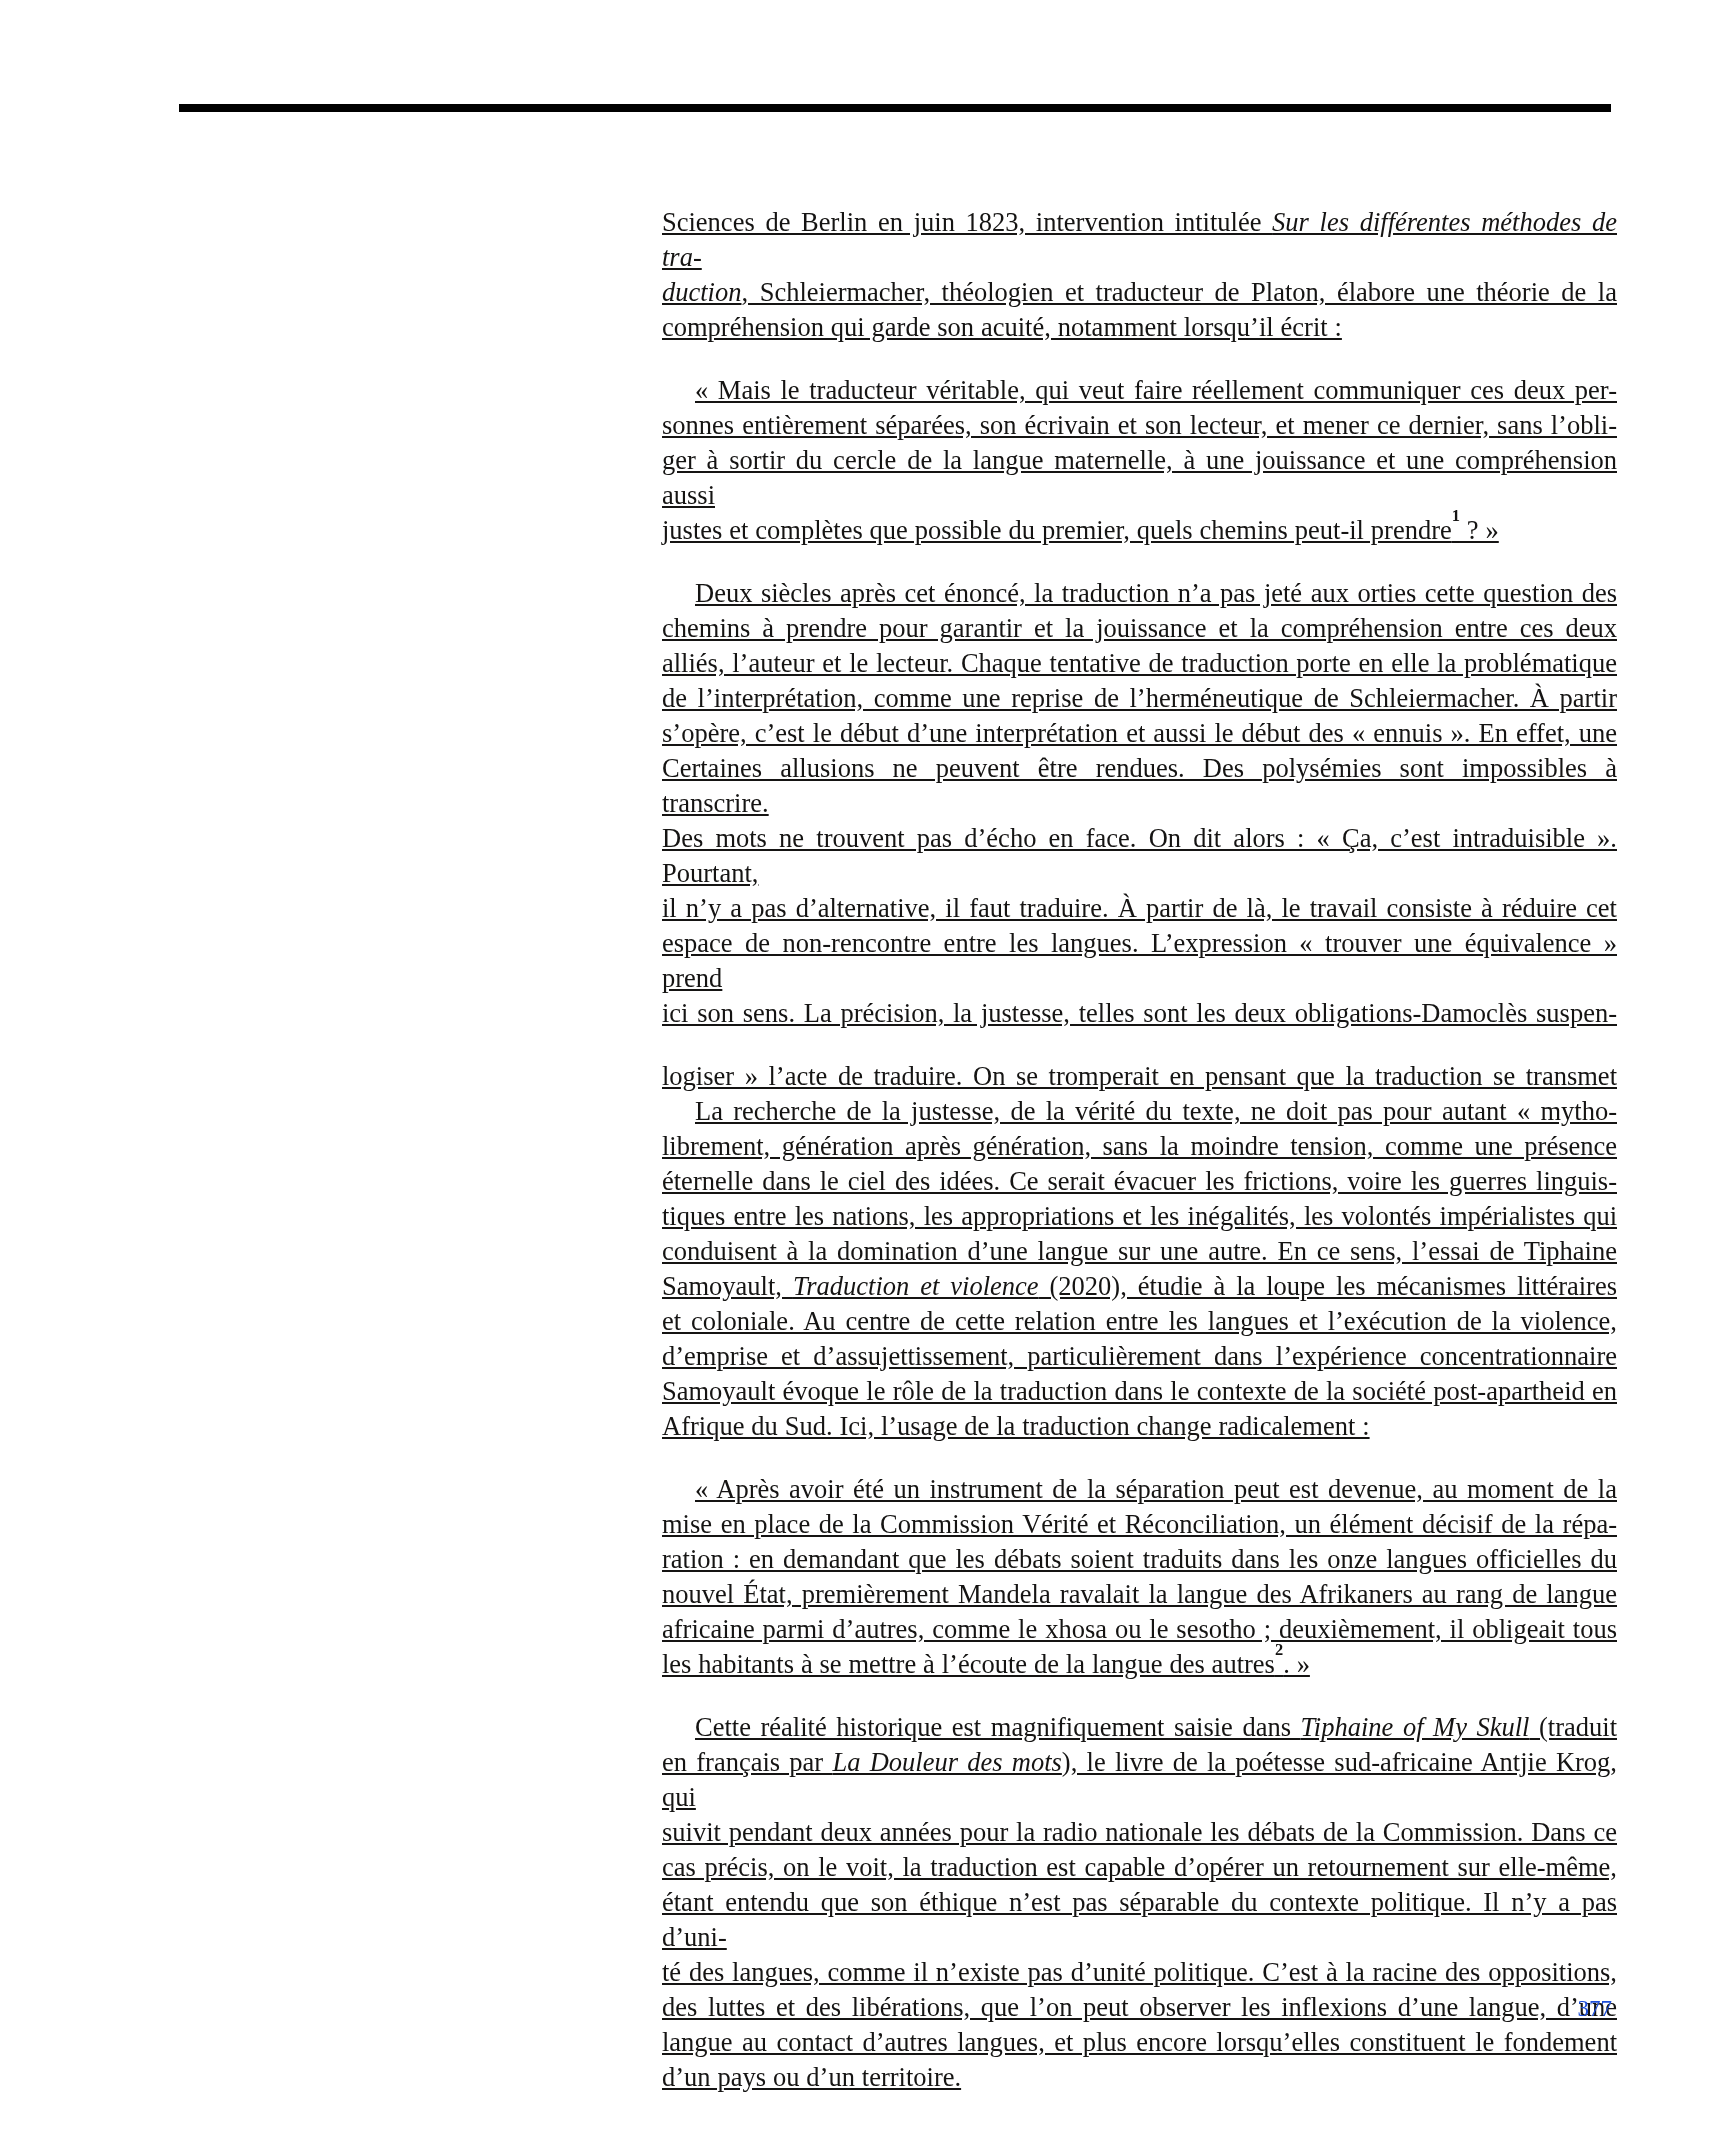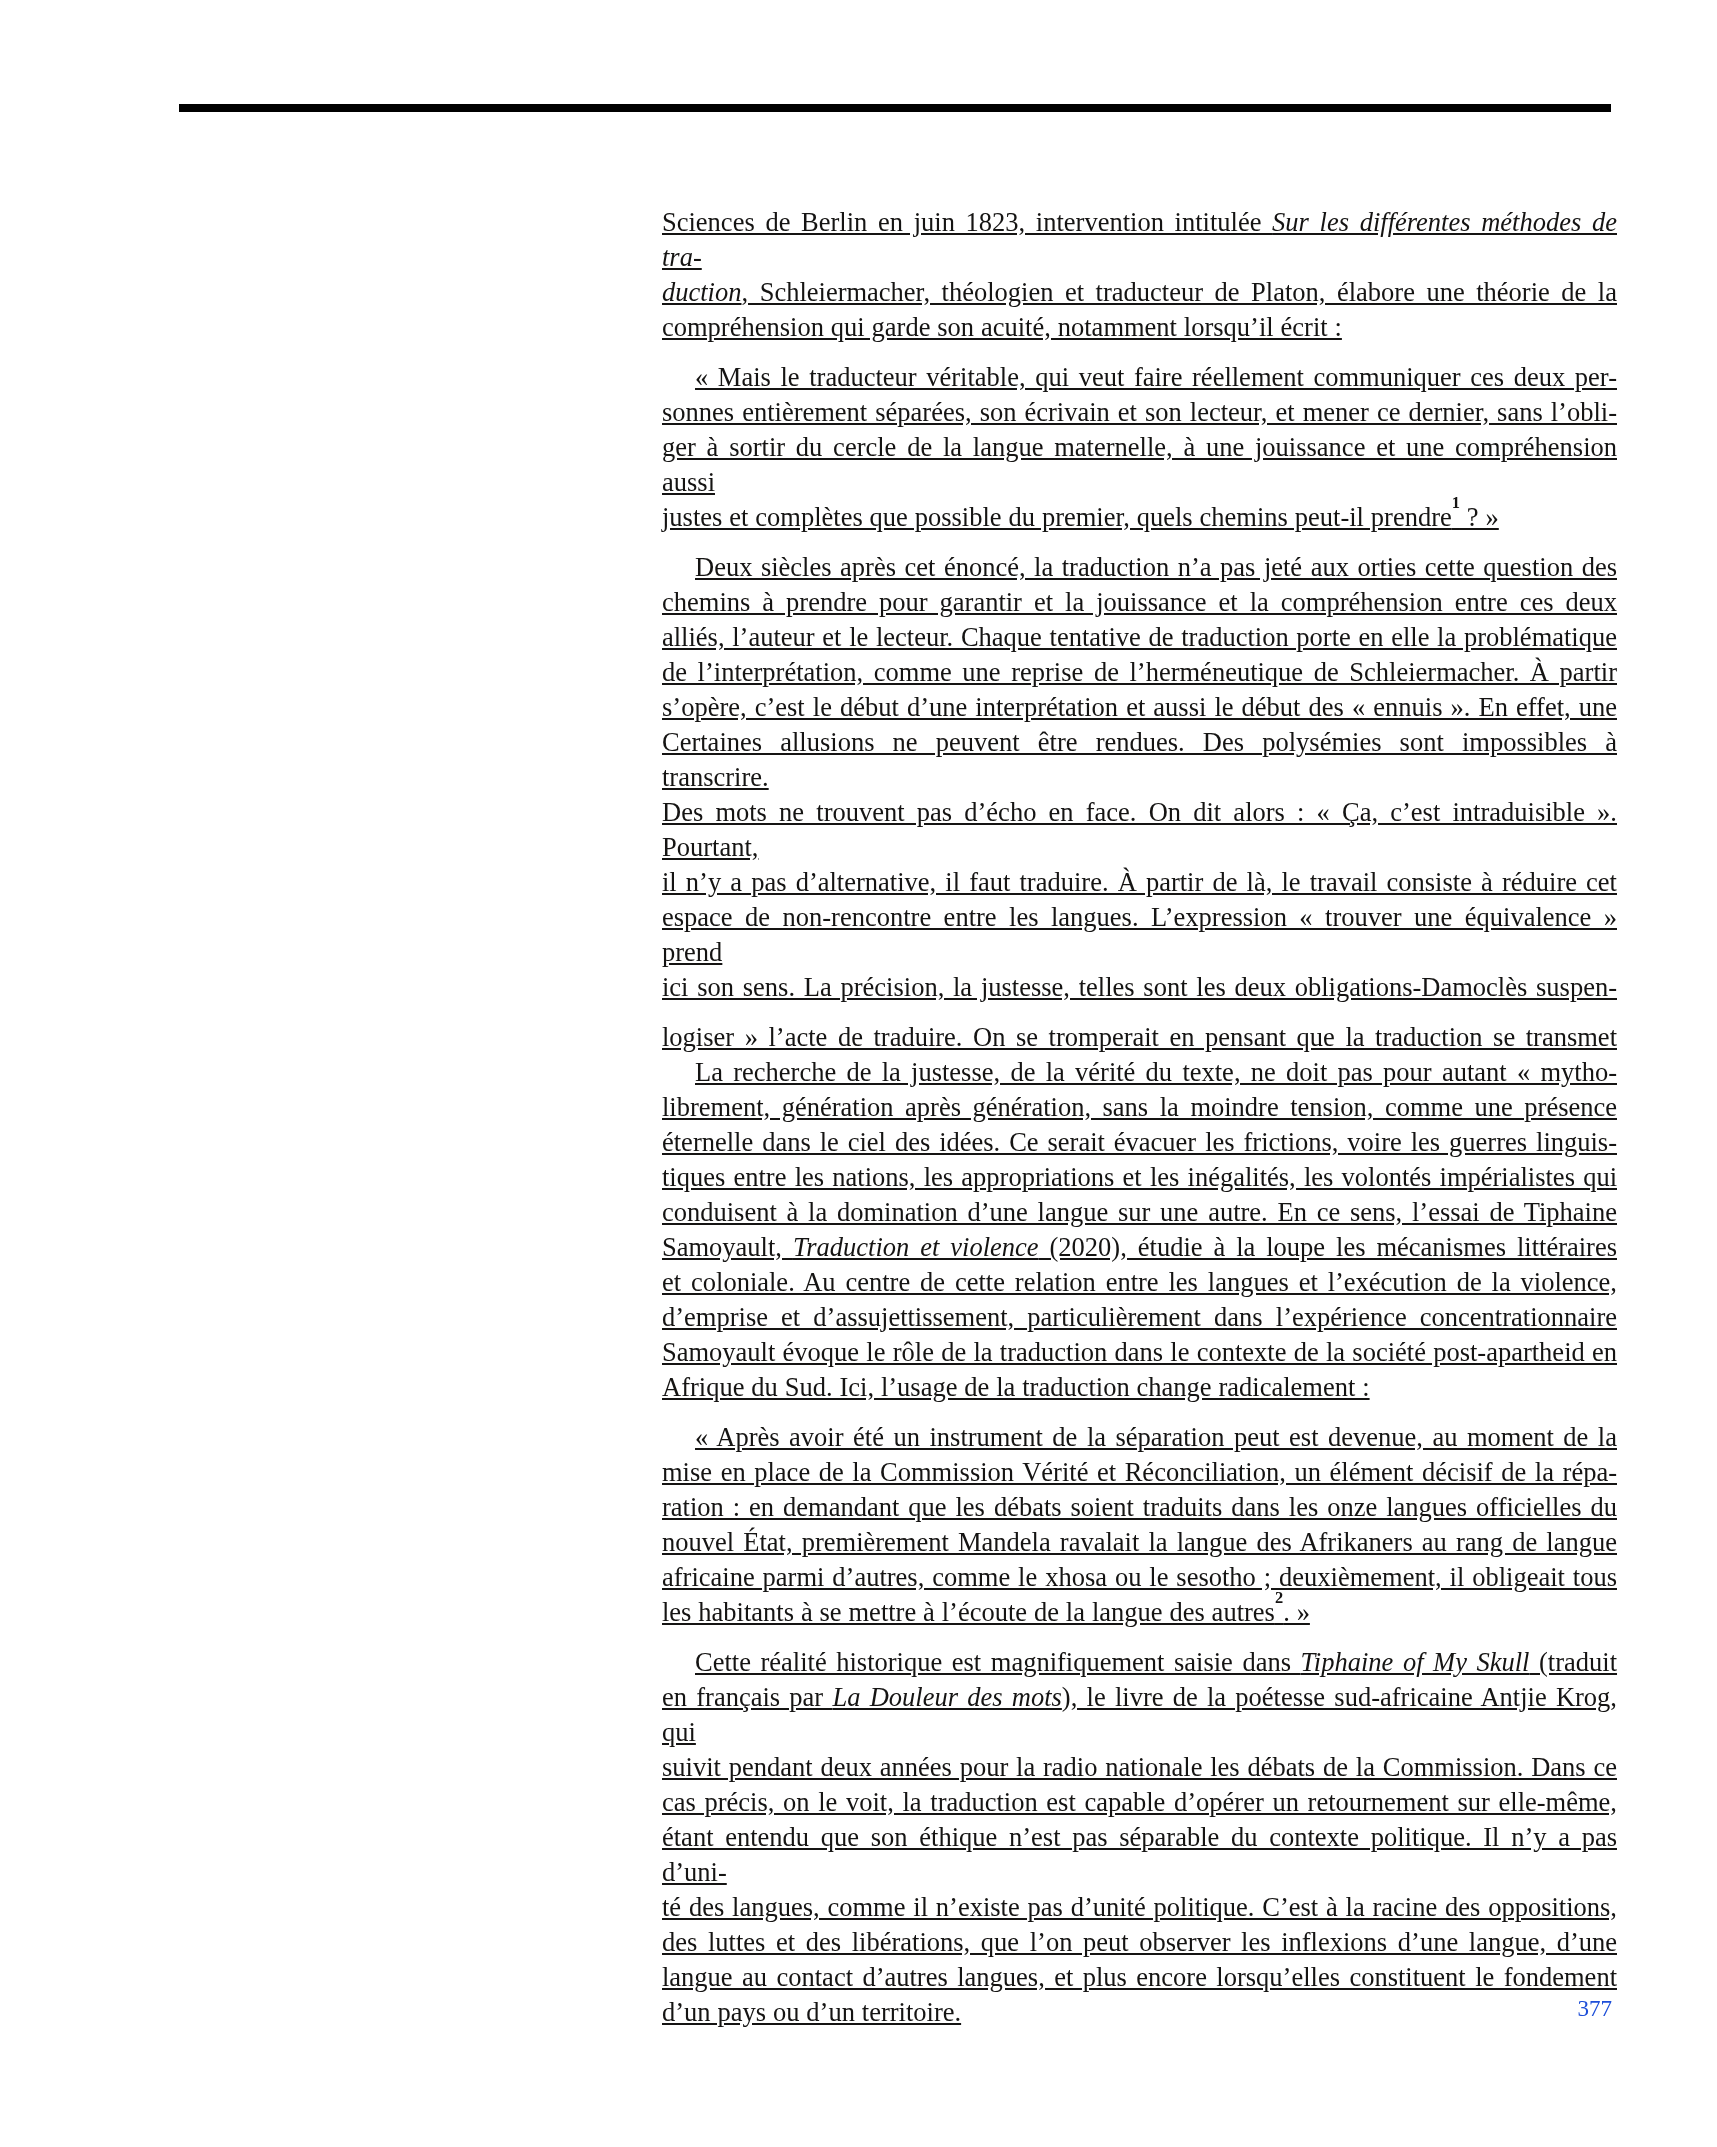--- a/index.html
+++ b/index.html
@@ -19,21 +19,21 @@
   }
   .text-column {
     position: absolute;
     left: 662px; top: 205px;
     width: 955px;
     font-size: 26.5px;
     line-height: 35px;
     word-spacing: 0.01em;
   }
   .para { margin: 0; }
-  .para + .para { margin-top: 15px; }
+  .para + .para { margin-top: 28px; }
   .line { text-align: justify; text-align-last: justify; white-space: normal; text-decoration: underline; }
   .line.last { text-align-last: left; }
   .line.first { text-indent: 33px; }
   .line em { font-style: italic; }
   sup.fn {
     font-size: 0.62em;
     line-height: 0;
     position: relative;
     top: -0.48em;
     font-weight: bold;

